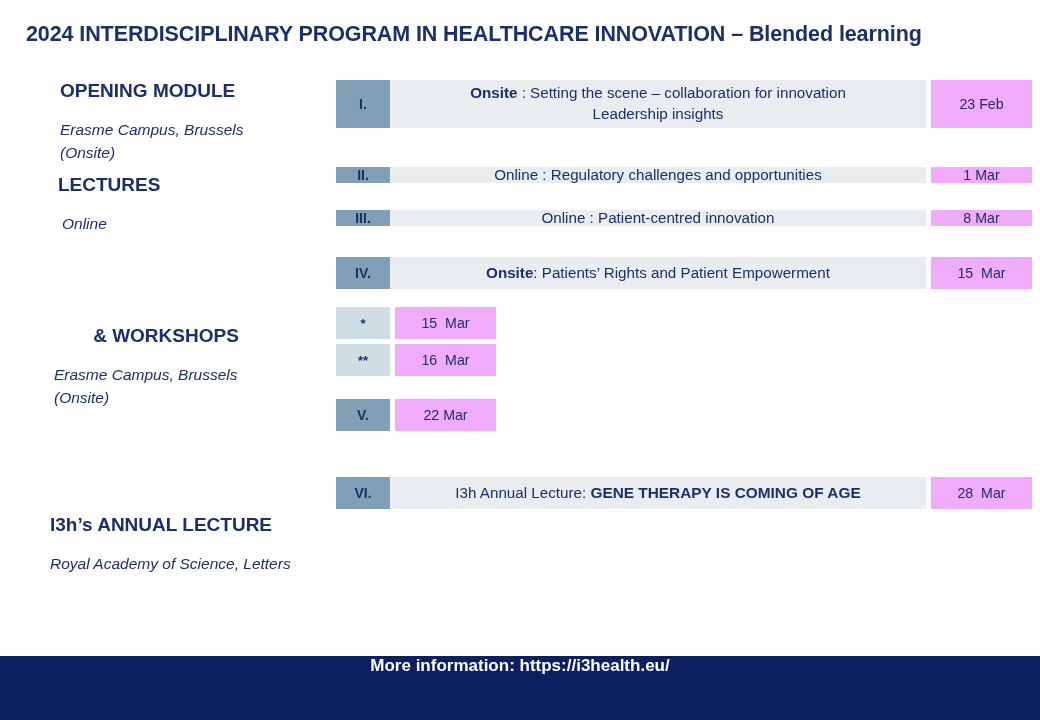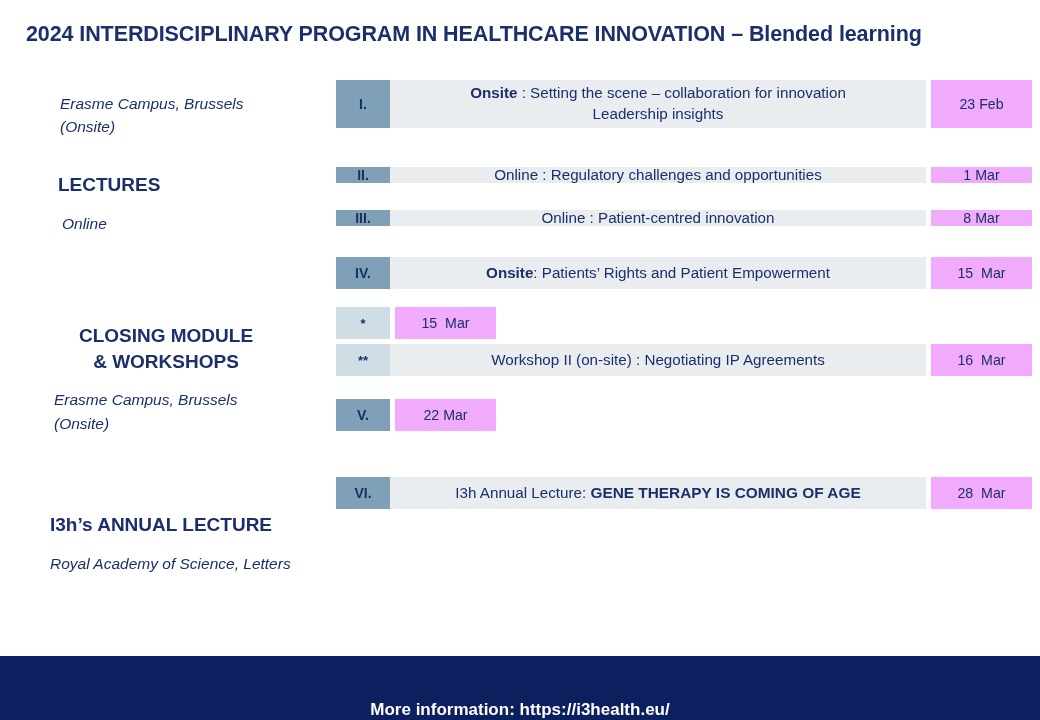--- a/index.html
+++ b/index.html
@@ -122,51 +122,51 @@
 
   
   .footer-bar {
     position: absolute;
     left: 0;
     bottom: 0;
     width: 1040px;
     height: 64px;
     background: #0c2060;
     display: flex;
-    align-items: flex-end;
+    align-items: flex-start;
     justify-content: center;
   }
   .footer-text {
     color: #ffffff;
     font-size: 17px;
     font-weight: bold;
   }
 </style>
 </head>
 <body>
 
 <div class="slide-title">2024 INTERDISCIPLINARY PROGRAM IN HEALTHCARE INNOVATION – Blended learning</div>
 
 <div class="side-block" id="block-opening">
+  <div class="side-head">OPENING MODULE</div>
   <div class="side-sub">
     <div>Erasme Campus, Brussels</div>
     <div>(Onsite)</div>
   </div>
 </div>
 
 <div class="side-block" id="block-lectures">
   <div class="side-head">LECTURES</div>
   <div class="side-sub">
     <div>Online</div>
   </div>
 </div>
 
 <div class="side-block" id="block-closing">
   <div class="side-head centered">
-    <div>CLOSING MODULE</div>
     <div>&amp; WORKSHOPS</div>
   </div>
   <div class="side-sub">
     <div>Erasme Campus, Brussels</div>
     <div>(Onsite)</div>
   </div>
 </div>
 
 <div class="side-block" id="block-annual">
   <div class="side-head">I3h’s ANNUAL LECTURE</div>
@@ -215,23 +215,20 @@
 </div>
 
 <div class="row" id="row-5">
   <div class="row-num light">*</div>
   <div class="row-gap"></div>
   <div class="row-date">15  Mar</div>
 </div>
 
 <div class="row" id="row-6">
   <div class="row-num light">**</div>
-  <div class="row-body">
-    <span>Workshop II (on-site) : Negotiating IP Agreements</span>
-  </div>
   <div class="row-gap"></div>
   <div class="row-date">16  Mar</div>
 </div>
 
 <div class="row" id="row-7">
   <div class="row-num">V.</div>
   <div class="row-gap"></div>
   <div class="row-date">22 Mar</div>
 </div>
 

